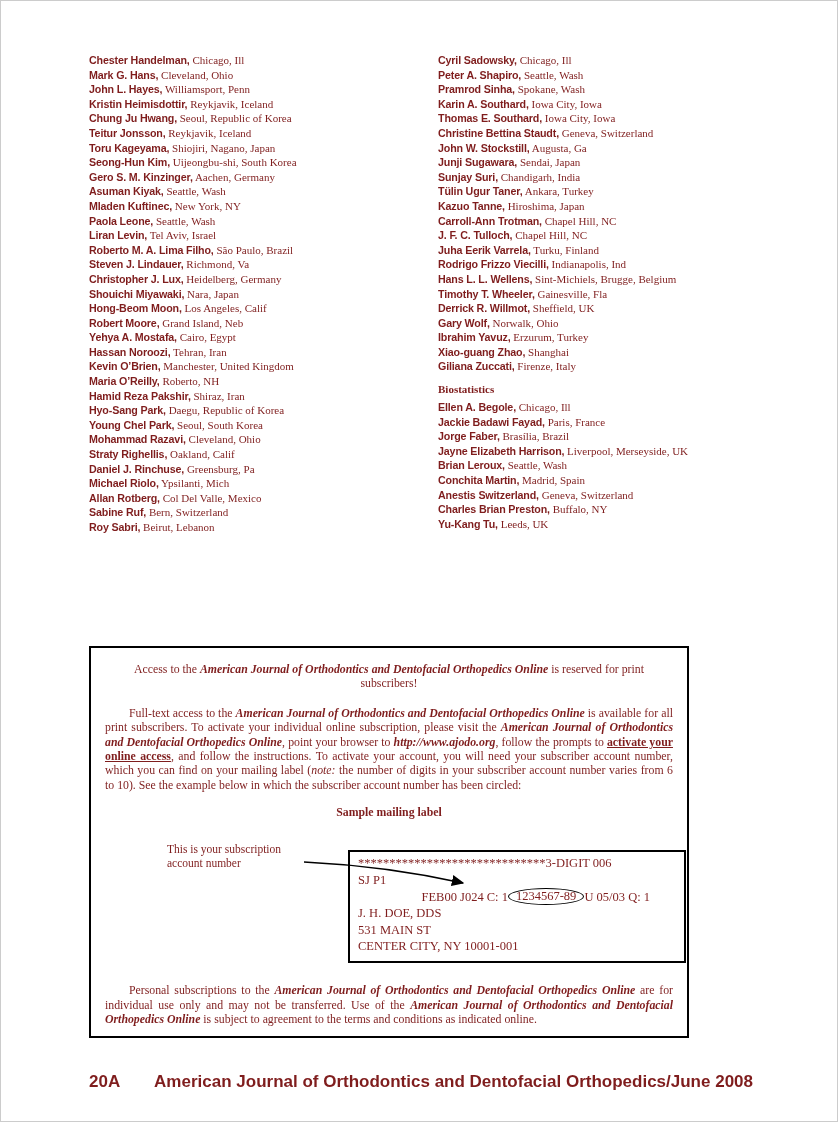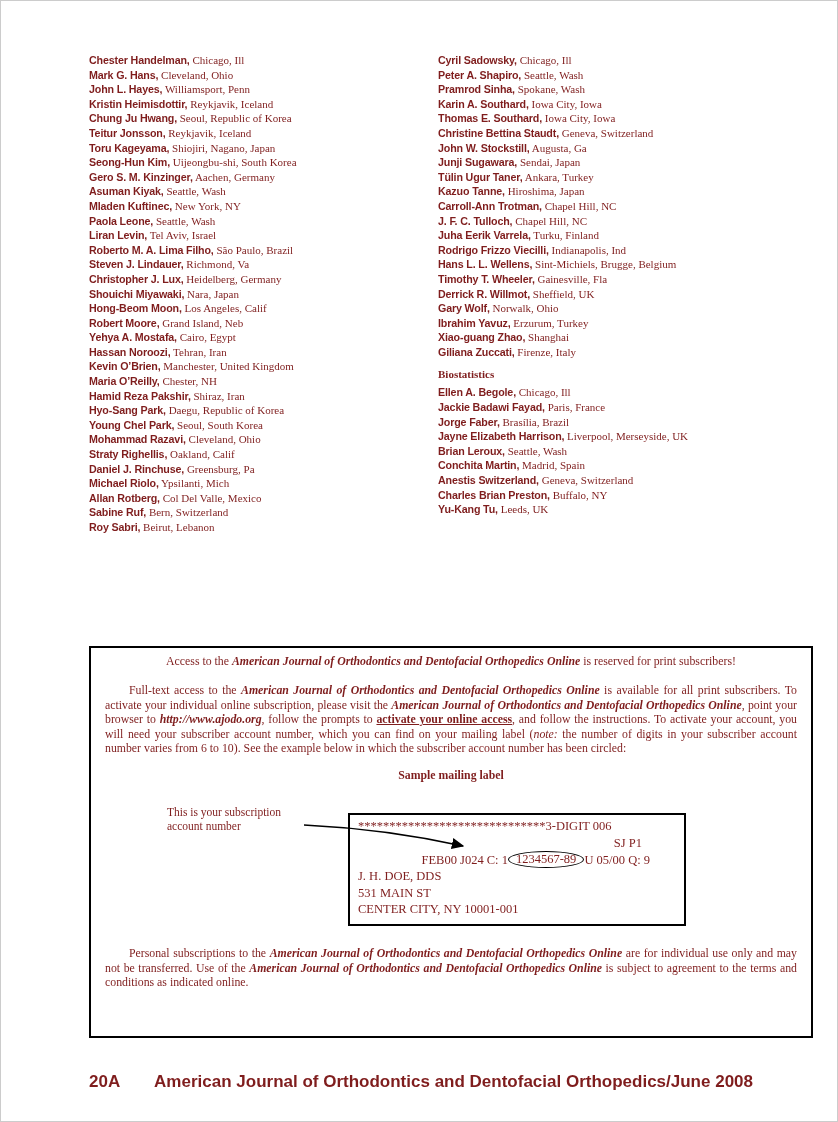--- a/index.html
+++ b/index.html
@@ -16,42 +16,42 @@
   .person-name {
     font-family:"Liberation Sans", sans-serif; font-weight:700;
     font-size:10.7px; letter-spacing:-0.15px;
   }
   .person-loc { font-family:"Liberation Serif", serif; font-size:11px; }
   .bio-heading {
     font-family:"Liberation Serif", serif; font-weight:700;
     font-size:11px; margin:9px 0 5px 0;
   }
   .access-box {
-    position:absolute; left:88px; top:645px; width:724px; height:392px;
-    border:2px solid #000; padding:4px 14px; font-size:11.8px;
+    position:absolute; left:88px; top:645px; width:600px; height:392px;
+    border:2px solid #000; padding:12px 14px; font-size:11.8px;
   }
   .intro-line { text-align:center; margin-top:2px; line-height:14.4px; }
   .para { text-align:justify; text-indent:24px; line-height:14.4px; margin-top:15px; }
   .seg-n  { }
   .seg-bi { font-weight:700; font-style:italic; }
   .seg-i  { font-style:italic; }
   .seg-bu { font-weight:700; text-decoration:underline; }
   .sample-title { text-align:center; font-weight:700; margin-top:13px; }
   .label-region { position:relative; height:142px; margin-top:6px; }
   .annotation {
     position:absolute; left:62px; top:16px; width:160px;
     font-size:11.5px; line-height:14px; white-space:pre-line;
   }
   .arrow-svg { position:absolute; left:196px; top:30px; width:180px; height:45px; }
   .mail-box {
     position:absolute; left:243px; top:24px; width:338px;
     border:2px solid #000; padding:3px 8px 6px 8px;
     font-size:12.5px; line-height:16.5px; white-space:nowrap;
   }
-  .label-line2 { text-align:right; padding-right:34px; }
+  .label-line2 { text-align:left; padding-right:34px; }
   .label-line3 {
     display:flex; justify-content:flex-end; align-items:center;
     padding-right:26px;
   }
   .circled {
     display:inline-block; border:1.5px solid #000; border-radius:50%;
     padding:0 7px; line-height:15px;
   }
   .footer {
     position:absolute; left:88px; top:1071px; width:664px;
@@ -80,21 +80,21 @@
       <div class="name-line"><span class="person-name">Liran Levin,</span><span class="person-loc"> Tel Aviv, Israel</span></div>
       <div class="name-line"><span class="person-name">Roberto M. A. Lima Filho,</span><span class="person-loc"> São Paulo, Brazil</span></div>
       <div class="name-line"><span class="person-name">Steven J. Lindauer,</span><span class="person-loc"> Richmond, Va</span></div>
       <div class="name-line"><span class="person-name">Christopher J. Lux,</span><span class="person-loc"> Heidelberg, Germany</span></div>
       <div class="name-line"><span class="person-name">Shouichi Miyawaki,</span><span class="person-loc"> Nara, Japan</span></div>
       <div class="name-line"><span class="person-name">Hong-Beom Moon,</span><span class="person-loc"> Los Angeles, Calif</span></div>
       <div class="name-line"><span class="person-name">Robert Moore,</span><span class="person-loc"> Grand Island, Neb</span></div>
       <div class="name-line"><span class="person-name">Yehya A. Mostafa,</span><span class="person-loc"> Cairo, Egypt</span></div>
       <div class="name-line"><span class="person-name">Hassan Noroozi,</span><span class="person-loc"> Tehran, Iran</span></div>
       <div class="name-line"><span class="person-name">Kevin O’Brien,</span><span class="person-loc"> Manchester, United Kingdom</span></div>
-      <div class="name-line"><span class="person-name">Maria O’Reilly,</span><span class="person-loc"> Chester, NH</span></div>
+      <div class="name-line"><span class="person-name">Maria O’Reilly,</span><span class="person-loc"> Roberto, NH</span></div>
       <div class="name-line"><span class="person-name">Hamid Reza Pakshir,</span><span class="person-loc"> Shiraz, Iran</span></div>
       <div class="name-line"><span class="person-name">Hyo-Sang Park,</span><span class="person-loc"> Daegu, Republic of Korea</span></div>
       <div class="name-line"><span class="person-name">Young Chel Park,</span><span class="person-loc"> Seoul, South Korea</span></div>
       <div class="name-line"><span class="person-name">Mohammad Razavi,</span><span class="person-loc"> Cleveland, Ohio</span></div>
       <div class="name-line"><span class="person-name">Straty Righellis,</span><span class="person-loc"> Oakland, Calif</span></div>
       <div class="name-line"><span class="person-name">Daniel J. Rinchuse,</span><span class="person-loc"> Greensburg, Pa</span></div>
       <div class="name-line"><span class="person-name">Michael Riolo,</span><span class="person-loc"> Ypsilanti, Mich</span></div>
       <div class="name-line"><span class="person-name">Allan Rotberg,</span><span class="person-loc"> Col Del Valle, Mexico</span></div>
       <div class="name-line"><span class="person-name">Sabine Ruf,</span><span class="person-loc"> Bern, Switzerland</span></div>
       <div class="name-line"><span class="person-name">Roy Sabri,</span><span class="person-loc"> Beirut, Lebanon</span></div>
@@ -103,20 +103,21 @@
   <div class="col col-right">
     <div>
         <div class="name-line"><span class="person-name">Cyril Sadowsky,</span><span class="person-loc"> Chicago, Ill</span></div>
         <div class="name-line"><span class="person-name">Peter A. Shapiro,</span><span class="person-loc"> Seattle, Wash</span></div>
         <div class="name-line"><span class="person-name">Pramrod Sinha,</span><span class="person-loc"> Spokane, Wash</span></div>
         <div class="name-line"><span class="person-name">Karin A. Southard,</span><span class="person-loc"> Iowa City, Iowa</span></div>
         <div class="name-line"><span class="person-name">Thomas E. Southard,</span><span class="person-loc"> Iowa City, Iowa</span></div>
         <div class="name-line"><span class="person-name">Christine Bettina Staudt,</span><span class="person-loc"> Geneva, Switzerland</span></div>
         <div class="name-line"><span class="person-name">John W. Stockstill,</span><span class="person-loc"> Augusta, Ga</span></div>
         <div class="name-line"><span class="person-name">Junji Sugawara,</span><span class="person-loc"> Sendai, Japan</span></div>
+        <div class="name-line"><span class="person-name">Sunjay Suri,</span><span class="person-loc"> Chandigarh, India</span></div>
         <div class="name-line"><span class="person-name">Tülin Ugur Taner,</span><span class="person-loc"> Ankara, Turkey</span></div>
         <div class="name-line"><span class="person-name">Kazuo Tanne,</span><span class="person-loc"> Hiroshima, Japan</span></div>
         <div class="name-line"><span class="person-name">Carroll-Ann Trotman,</span><span class="person-loc"> Chapel Hill, NC</span></div>
         <div class="name-line"><span class="person-name">J. F. C. Tulloch,</span><span class="person-loc"> Chapel Hill, NC</span></div>
         <div class="name-line"><span class="person-name">Juha Eerik Varrela,</span><span class="person-loc"> Turku, Finland</span></div>
         <div class="name-line"><span class="person-name">Rodrigo Frizzo Viecilli,</span><span class="person-loc"> Indianapolis, Ind</span></div>
         <div class="name-line"><span class="person-name">Hans L. L. Wellens,</span><span class="person-loc"> Sint-Michiels, Brugge, Belgium</span></div>
         <div class="name-line"><span class="person-name">Timothy T. Wheeler,</span><span class="person-loc"> Gainesville, Fla</span></div>
         <div class="name-line"><span class="person-name">Derrick R. Willmot,</span><span class="person-loc"> Sheffield, UK</span></div>
         <div class="name-line"><span class="person-name">Gary Wolf,</span><span class="person-loc"> Norwalk, Ohio</span></div>
@@ -155,21 +156,21 @@
         </defs>
         <path d="M3,6 Q85,10 162,27" fill="none" stroke="#000" stroke-width="1.4" marker-end="url(#ah)"></path>
       </svg>
 
       <div class="mail-box">
         <div class="label-line"><span>******************************</span><span>3-DIGIT 006</span></div>
         <div class="label-line label-line2">SJ P1</div>
         <div class="label-line label-line3">
           <span>FEB00 J024 C: 1</span>
           <span class="circled">1234567-89</span>
-          <span>U 05/00 Q: 9</span>
+          <span>U 05/03 Q: 1</span>
         </div>
         <div class="label-line">J. H. DOE, DDS</div>
         <div class="label-line">531 MAIN ST</div>
         <div class="label-line">CENTER CITY, NY 10001-001</div>
       </div>
     </div>
 
     <div class="para"><span class="seg-n">Personal subscriptions to the </span><span class="seg-bi">American Journal of Orthodontics and Dentofacial Orthopedics Online</span><span class="seg-n"> are for individual use only and may not be transferred. Use of the </span><span class="seg-bi">American Journal of Orthodontics and Dentofacial Orthopedics Online</span><span class="seg-n"> is subject to agreement to the terms and conditions as indicated online.</span></div>
   </div>
 

